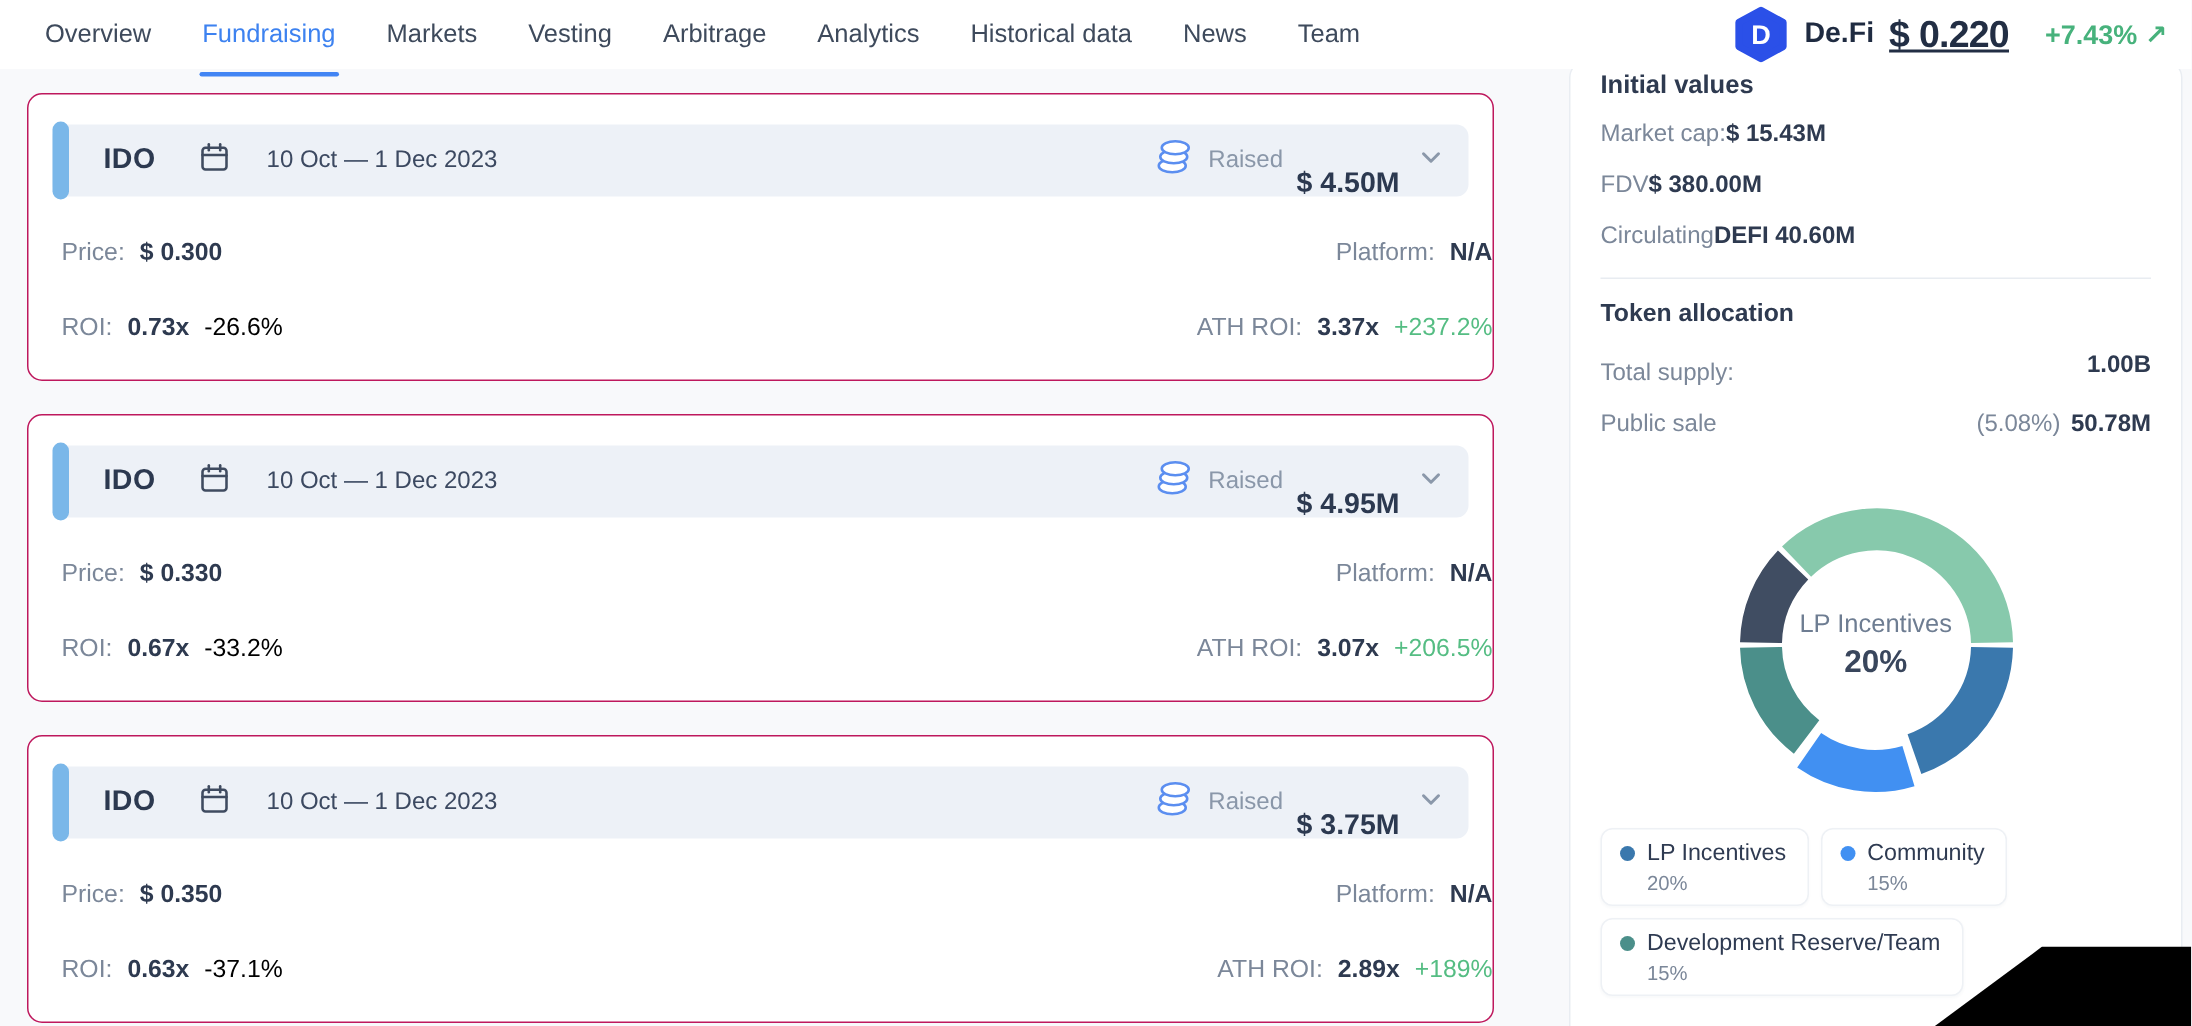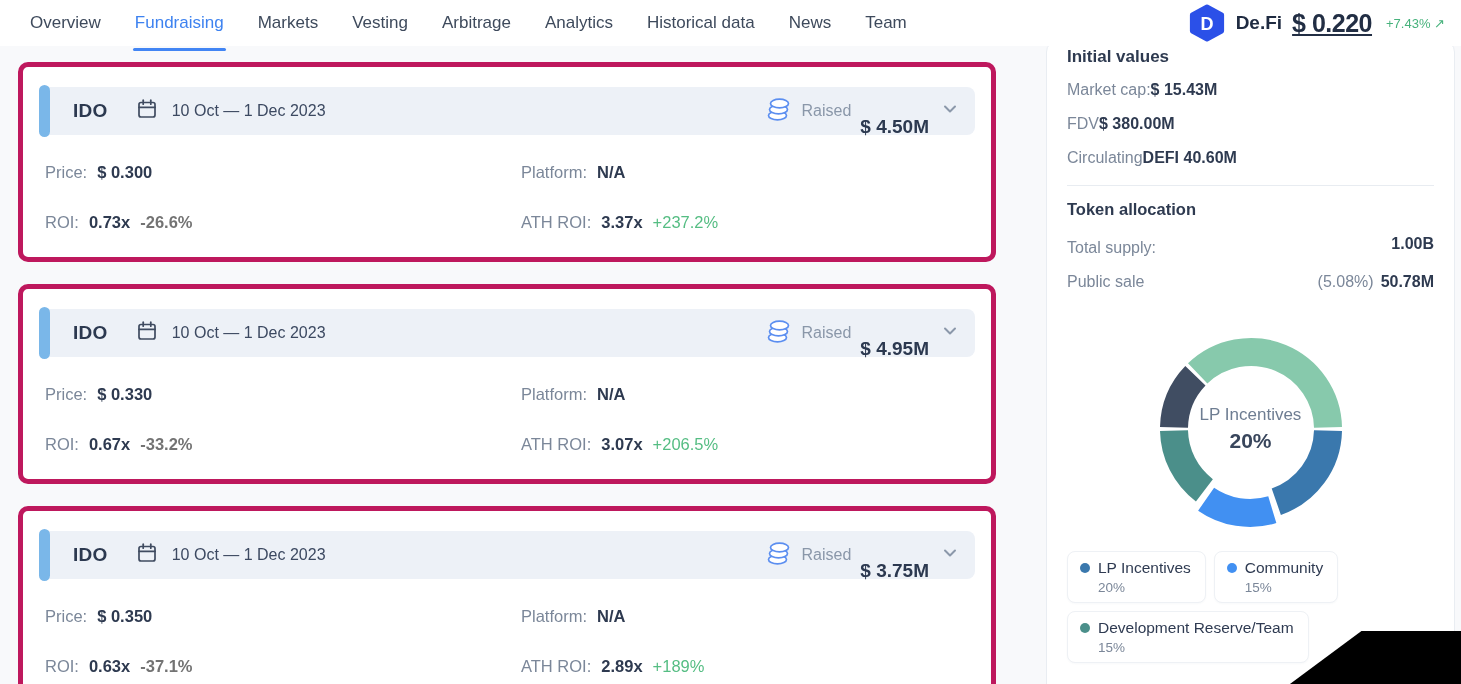--- a/index.html
+++ b/index.html
@@ -24,52 +24,52 @@
   }
   .tab.active { color: #3d82f0; font-weight: 400; }
   .tab.active .underline {
     position: absolute; left: -2px; right: -2px; bottom: -6px; height: 3px;
     background: #4285f4; border-radius: 2px;
   }
   .nav-right { margin-left: auto; display: flex; align-items: center; gap: 10px; }
   .logo-hex { width: 38px; height: 38px; position: relative; flex: 0 0 auto; }
   .token-name { font-size: 19px; font-weight: 700; color: #1f2b41; }
   .token-price { font-size: 25px; font-weight: 700; color: #222e44; letter-spacing: -0.5px; text-decoration: underline; }
-  .token-change { font-size: 13px; font-weight: 400; color: #47b27c; margin-left: 4px; }
+  .token-change { font-size: 18px; font-weight: 700; color: #47b27c; margin-left: 14px; }
 
   
   .main-col { position: absolute; left: 18px; top: 62px; width: 978px; z-index: 5; }
   .card {
-    background: #ffffff; border: 5px solid #be185d; border-radius: 10px;
+    background: #ffffff; border: 1px solid #be185d; border-radius: 10px;
     margin-bottom: 22px;
   }
   .card-header {
     position: relative; margin: 20px 16px 0; height: 48px;
     background: #edf1f7; border-radius: 8px;
     display: flex; align-items: center; padding: 0 16px 0 34px; cursor: pointer;
   }
   .accent-pill {
     position: absolute; left: 0; top: -2px; bottom: -2px; width: 11px;
     background: #7ab7e9; border-radius: 6px;
   }
   .round-type { font-size: 19px; font-weight: 700; color: #2c3950; letter-spacing: 0.3px; }
   .cal-icon { margin-left: 28px; }
-  .date-range { margin-left: 14px; font-size: 16px; color: #3c4961; }
+  .date-range { margin-left: 24px; font-size: 16px; color: #3c4961; }
   .spacer { flex: 1; }
   .raised-label { font-size: 16px; color: #8a97a9; margin-left: 10px; }
   .raised-value { font-size: 19px; font-weight: 700; color: #2c3950; margin-left: 9px; margin-top: 32px; }
   .chev { margin-left: 12px; cursor: pointer; }
 
   .card-body { padding: 12px 0 10px; }
   .body-row { display: grid; grid-template-columns: 1fr 1fr; height: 50px; align-items: center; }
   .cell { padding-left: 22px; font-size: 16.5px; display: flex; align-items: baseline; gap: 10px; }
-  .cell.c2 { padding-left: 14px; }
+  .cell.c2 { padding-left: 14px; justify-content: flex-end; }
   .lbl { color: #7b8799; }
   .val { font-weight: 700; color: #2e3a50; }
-  .neg { color: #737373; font-weight: bold; }
+  .neg { color: #000000; }
   .pos { color: #55bd83; }
 
   
   .sidebar {
     position: absolute; left: 1046px; top: 40px; width: 409px; height: 680px;
     background: #ffffff; border: 1px solid #e9edf2; border-radius: 12px;
     z-index: 5; padding: 4px 20px 0;
   }
   .side-title { font-size: 17px; font-weight: 700; color: #2e3a50; padding: 2px 0 6px; }
   .stat-row { display: flex; justify-content: flex-start; align-items: baseline; padding: 8px 0; font-size: 16px; }

